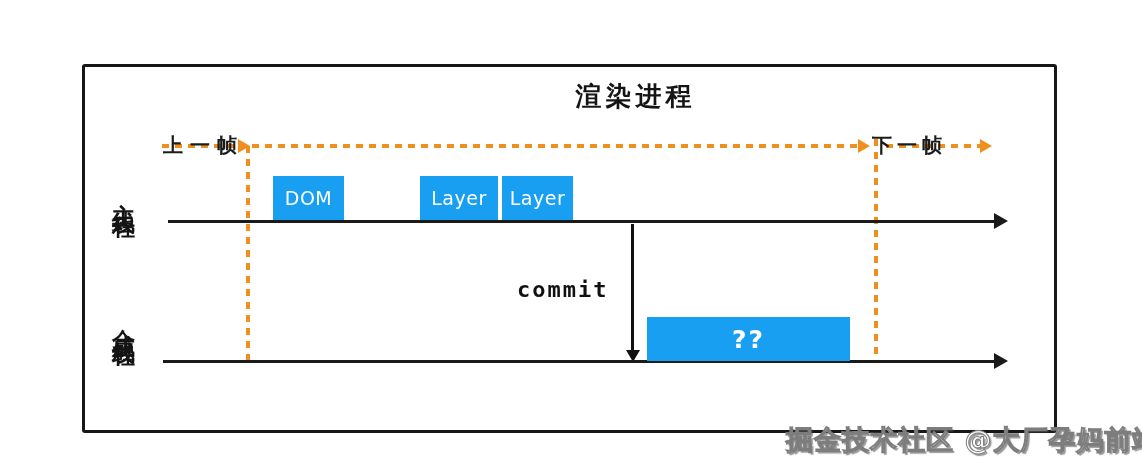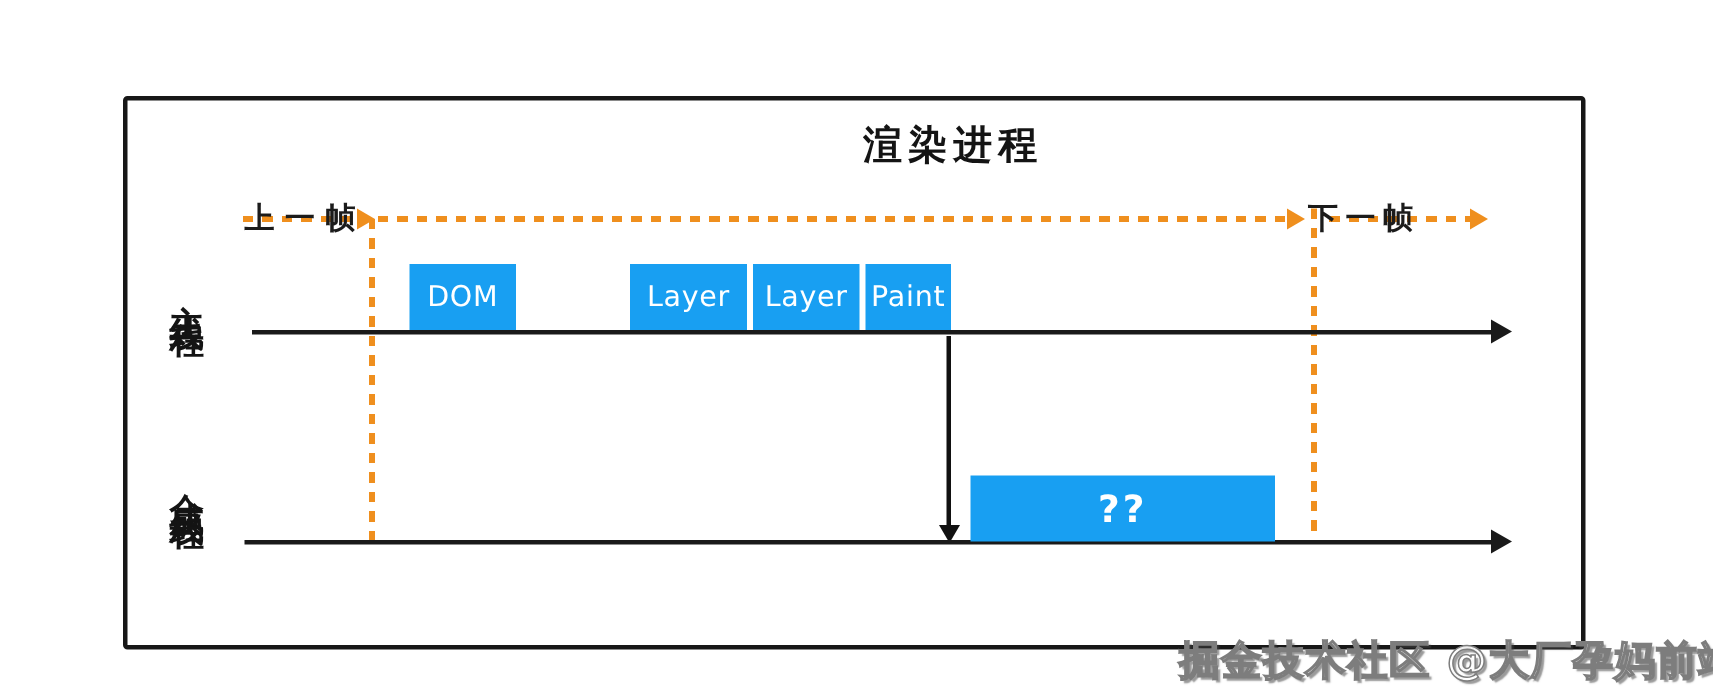--- a/index.html
+++ b/index.html
@@ -131,24 +131,24 @@
   <div class="oarrow" style="left:980px;"></div>
   <div class="marker-label" style="left:872px;letter-spacing:5px;">下一帧</div>
 
   <div class="thread-label" style="top:184px;">主线程</div>
   <div class="timeline" style="left:168px;top:220px;width:828px;"></div>
   <div class="barrow-right" style="left:994px;top:213px;"></div>
 
   <div class="stage" style="left:273px;width:71px;">DOM</div>
   <div class="stage" style="left:420px;width:78px;">Layer</div>
   <div class="stage" style="left:502px;width:71px;">Layer</div>
-  <div class="stage" style="left:577px;width:57px;">Paint</div>
 
   <div class="commit-line"></div>
   <div class="barrow-down" style="left:626px;top:350px;"></div>
+  <div class="commit-label">commit</div>
 
   <div class="thread-label" style="top:310px;letter-spacing:6px;">合成线程</div>
   <div class="timeline" style="left:163px;top:360px;width:833px;"></div>
   <div class="barrow-right" style="left:994px;top:353px;"></div>
 
   <div class="task-box">??</div>
 
   <div class="watermark">掘金技术社区 @大厂孕妈前端</div>
 
 </div>

